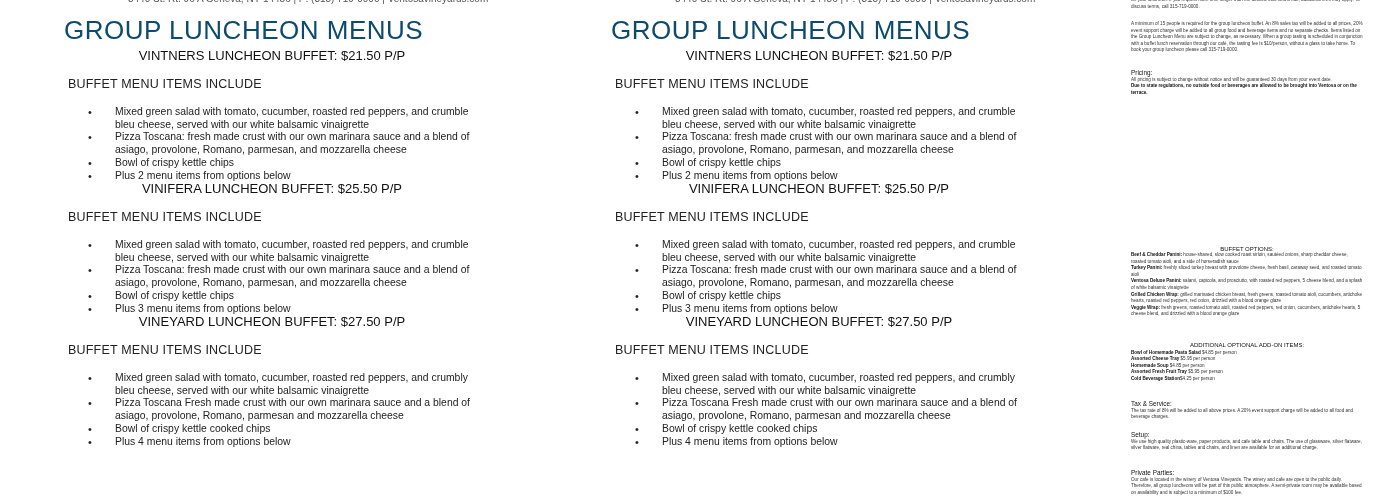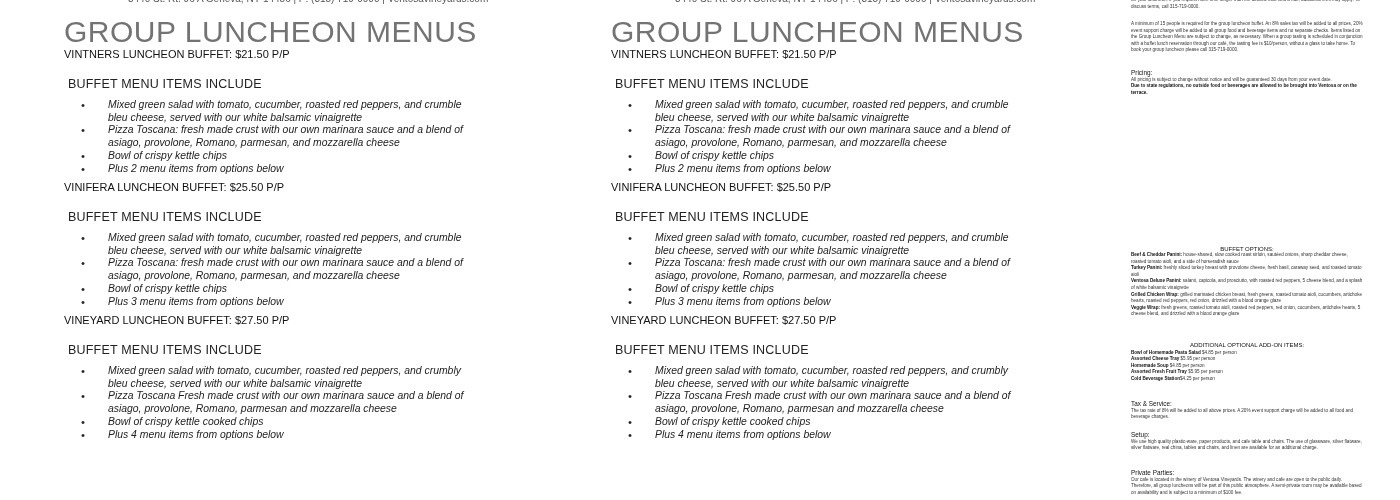--- a/index.html
+++ b/index.html
@@ -1,25 +1,25 @@
 <!DOCTYPE html>
 <html><head>
 <meta charset="utf-8">
 <style>
   html, body { margin:0; padding:0; background:#ffffff; }
   body { width:1400px; height:500px; position:relative; overflow:hidden; font-family:"Liberation Sans", sans-serif; color:#222; }
   .page { position:absolute; top:0; }
   .page.p1 { left:64px; width:490px; }
   .page.p2 { left:611px; width:490px; }
   .addr { position:absolute; top:-7px; left:64px; width:360px; font-size:10px; color:#555; white-space:nowrap; }
-  .title { position:absolute; top:15px; left:0; font-size:30px; color:#737373; letter-spacing:0.5px; white-space:nowrap; }
-  .buffet-head { position:absolute; left:0; width:416px; font-size:11px; color:#111; white-space:nowrap; }
+  .title { position:absolute; top:15px; left:0; font-size:26px; color:#0c4a6e; letter-spacing:0.5px; white-space:nowrap; }
+  .buffet-head { position:absolute; left:0; width:416px; text-align:center; font-size:13px; color:#111; white-space:nowrap; }
   .section { position:absolute; left:4px; width:420px; }
   .include { font-size:12.5px; color:#222; letter-spacing:0.2px; }
-  ul { margin:8px; padding:0 0 0 32px; list-style:none;font-style:italic; }
+  ul { margin:15px; padding:0 0 0 32px; list-style:none; }
   li { font-size:10.4px; line-height:12.7px; color:#222; position:relative; }
   li::before { content:"\2022"; position:absolute; left:-27px; font-size:11px; }
   .side { position:absolute; left:1131px; width:232px; font-size:4.6px; line-height:6.6px; color:#333; }
   .side h4 { margin:0; font-size:6.4px; font-weight:normal; color:#111; }
   .side p { margin:0; }
   .side b { color:#111; }
   .center { text-align:center; }
 </style>
 </head>
 <body>

